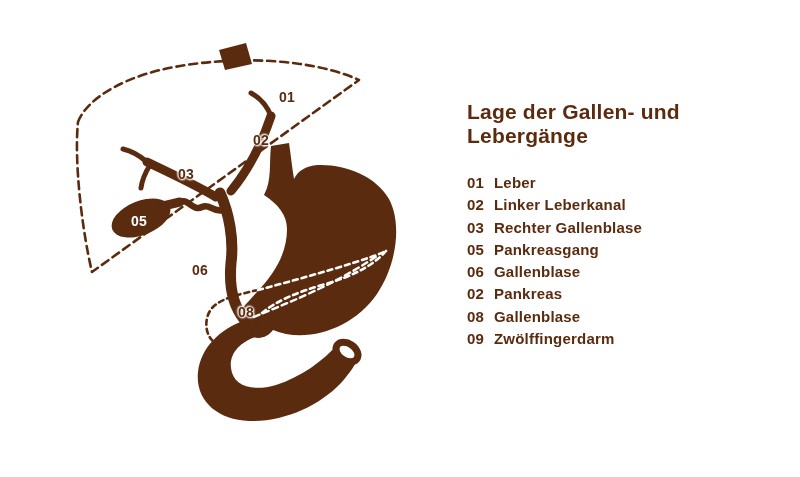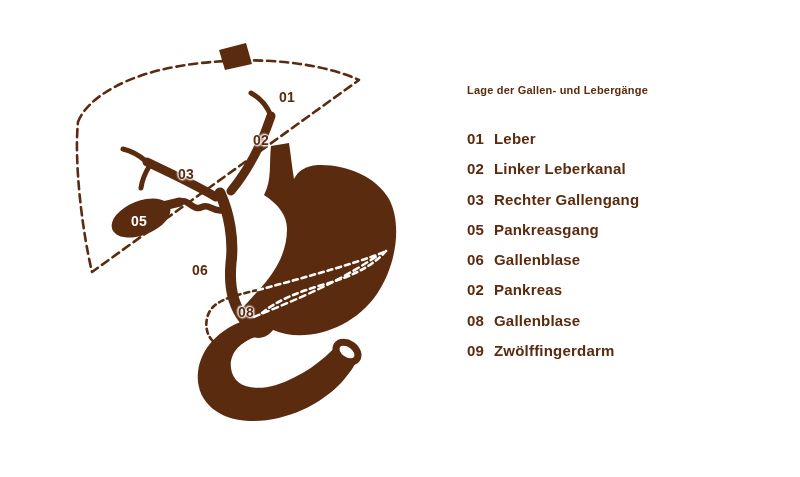--- a/index.html
+++ b/index.html
@@ -42,35 +42,36 @@
   .marker--white{color:#FFFFFF;text-shadow:none;}
 
   .legend{
     position:absolute;
     left:467px;
     top:84px;
     width:320px;
     color:var(--color-ink);
   }
   .legend-title{
-    font-size:11px;
+    font-size:21px;
     font-weight:bold;
     letter-spacing:.2px;
     margin-bottom:24px;
+    margin-top:16px;
   }
   .legend-row{
     display:flex;
     align-items:baseline;
     line-height:22.3px;
     font-size:15px;
     font-weight:bold;
     letter-spacing:.2px;
   }
   .legend-num{width:27px;flex:0 0 27px;}
-  .legend-label{flex:1;margin-top:8px;}
+  .legend-label{flex:1;}
 </style>
 </head>
 <body>
 
 <div class="canvas">
 
   <svg width="800" height="477" viewBox="0 0 800 477">
 
     <path class="ink-fill" d="M 219 50 L 246 43 L 252 64 L 225 70 Z"></path>
 
@@ -115,21 +116,21 @@
       <div class="legend-row">
         <span class="legend-num">01</span>
         <span class="legend-label">Leber</span>
       </div>
       <div class="legend-row">
         <span class="legend-num">02</span>
         <span class="legend-label">Linker Leberkanal</span>
       </div>
       <div class="legend-row">
         <span class="legend-num">03</span>
-        <span class="legend-label">Rechter Gallengang</span>
+        <span class="legend-label">Rechter Gallenblase</span>
       </div>
       <div class="legend-row">
         <span class="legend-num">05</span>
         <span class="legend-label">Pankreasgang</span>
       </div>
       <div class="legend-row">
         <span class="legend-num">06</span>
         <span class="legend-label">Gallenblase</span>
       </div>
       <div class="legend-row">

